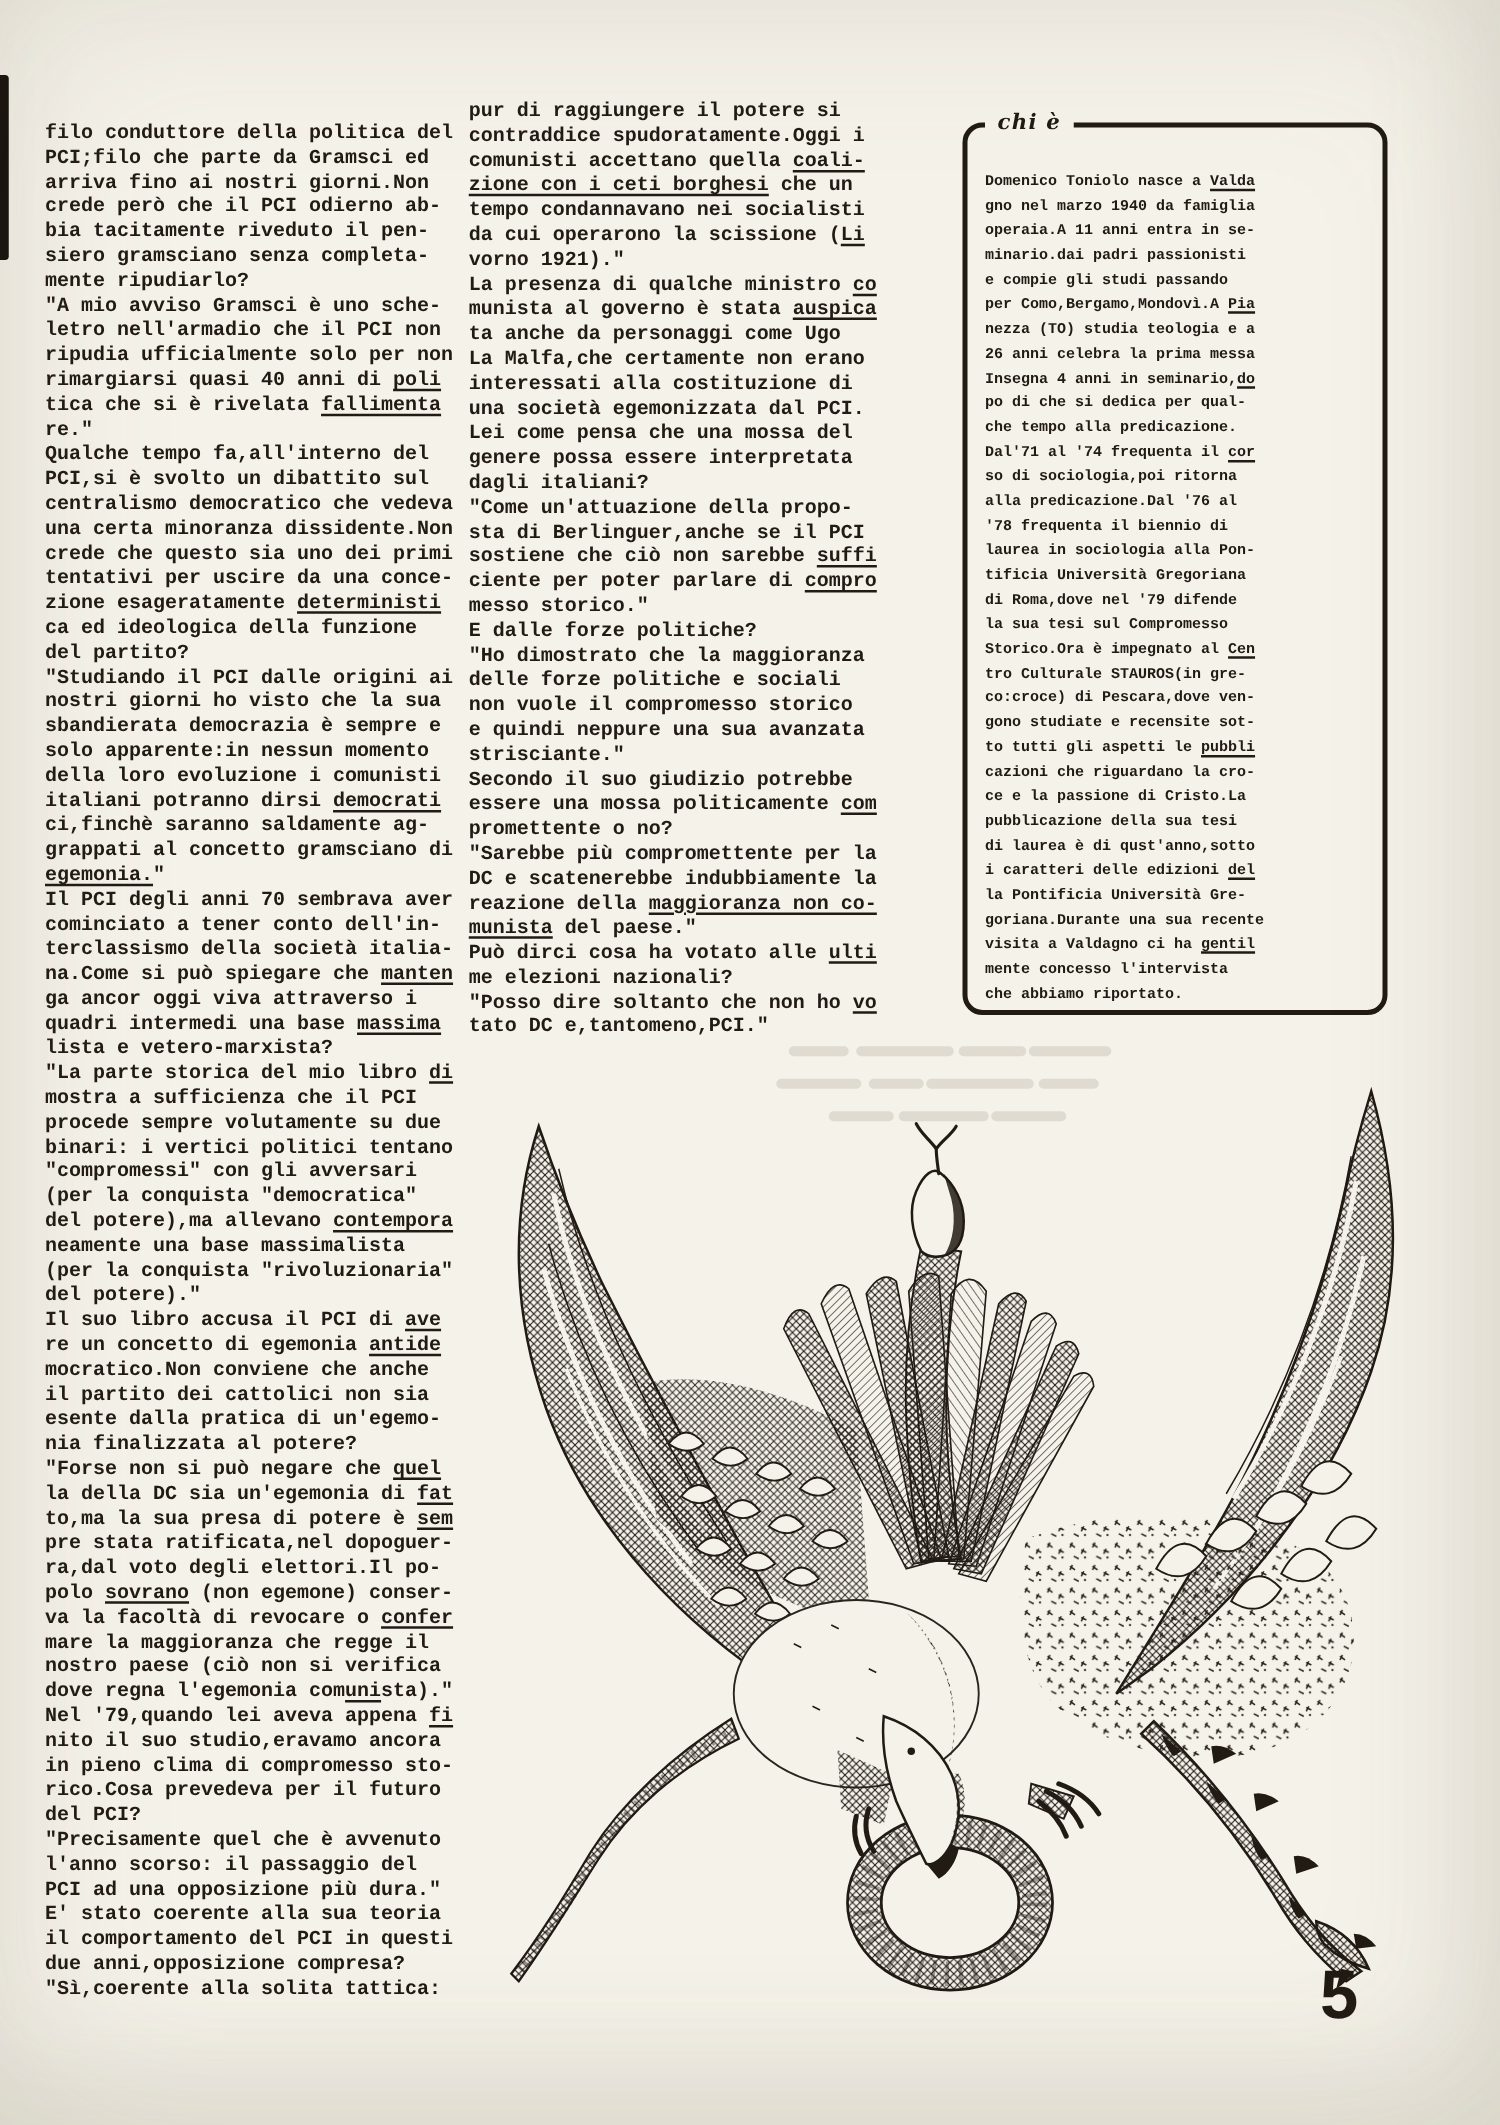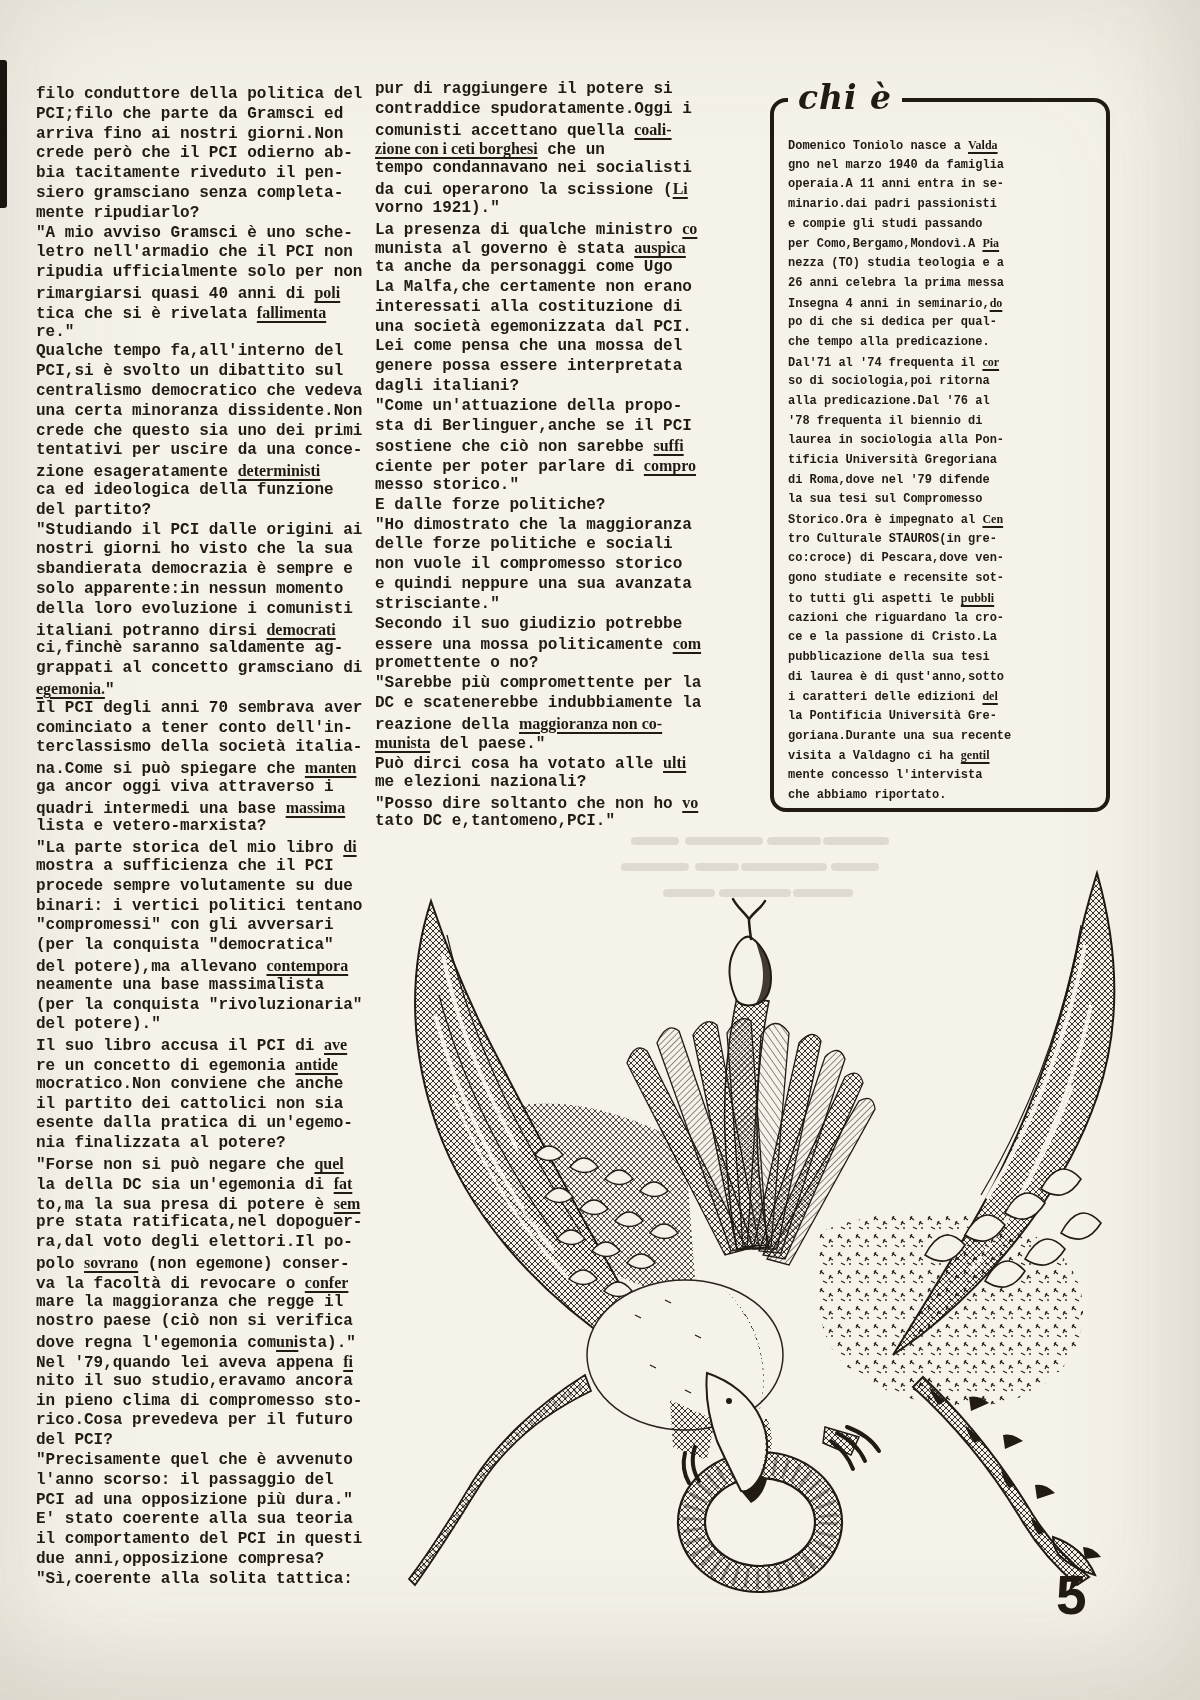--- a/index.html
+++ b/index.html
@@ -20,37 +20,36 @@
     font-size:16px;
     line-height:19.8px;
     letter-spacing:0;
     white-space:pre;
   }
   .tline{height:19.8px;}
   .tline u{
     text-decoration-line:underline;
     text-decoration-thickness:1.6px;
     text-underline-offset:3px;
-    font-family:Liberation Serif, serif;
-  }
-  #left-col{left:36px;top:85px;width:338px;}
+  }
+  #left-col{left:36px;top:97px;width:338px;}
   #mid-col{left:375px;top:80px;width:336px;}
   #chi-box{
     position:absolute;left:770px;top:98px;width:340px;height:714px;
     border:4px solid var(--ink);
     border-radius:16px;
     box-sizing:border-box;
   }
   #chi-title{
     position:absolute;top:-19px;left:14px;
     background:var(--paper);
     padding:0 10px;
     font-family:"DejaVu Serif", serif;
     font-style:italic;font-weight:700;
-    font-size:33px;color:var(--ink);
+    font-size:17px;color:var(--ink);
     letter-spacing:1px;
     line-height:30px;
   }
   #chi-lines{position:absolute;left:14px;top:34px;width:312px;
     font-weight:700;font-size:12px;line-height:19.7px;color:var(--ink);white-space:pre;}
   #chi-lines .tline{height:19.7px;}
   #page-number{
     position:absolute;left:1056px;top:1563px;
     font-family:"Liberation Sans", sans-serif;
     font-weight:700;font-size:55px;color:var(--ink);

